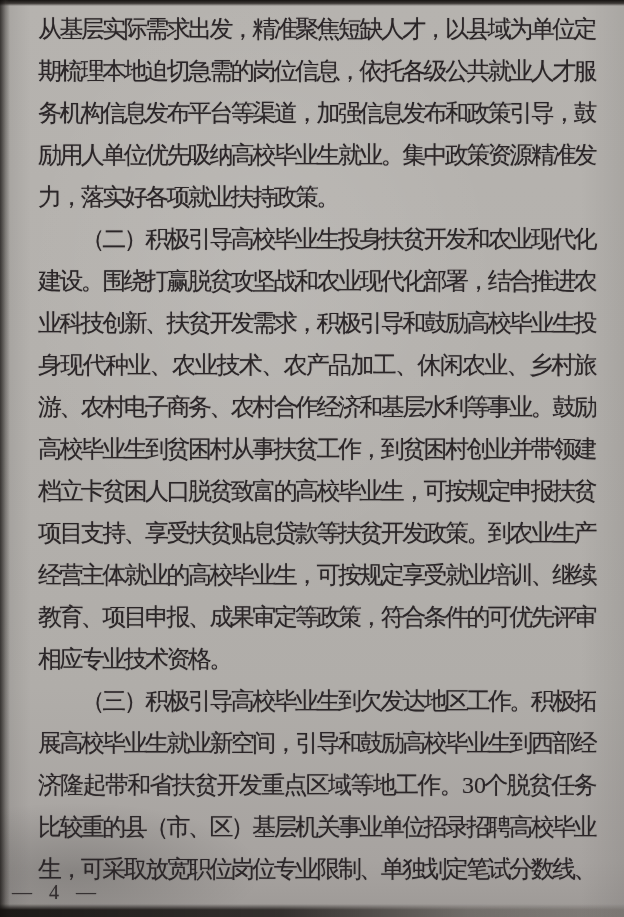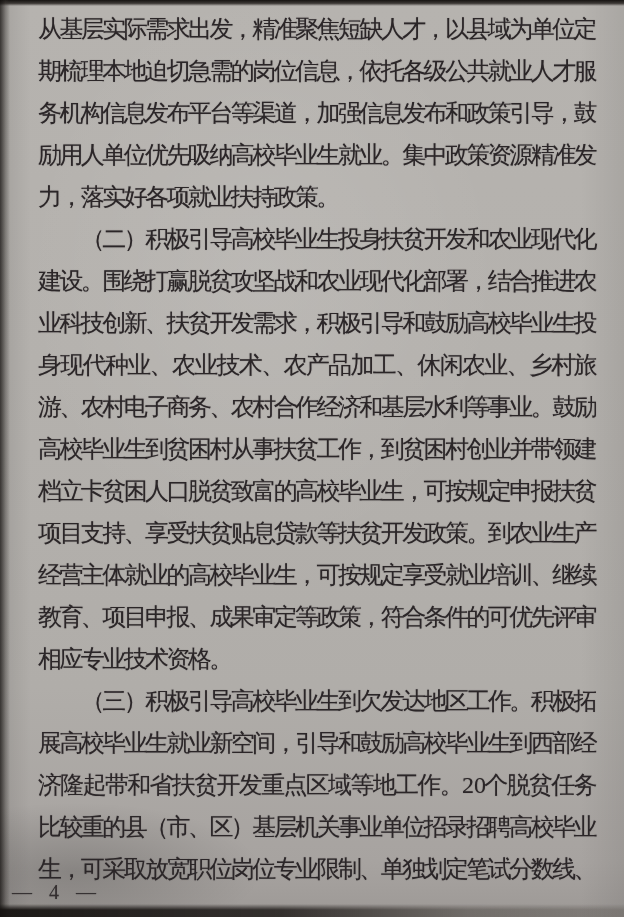--- a/index.html
+++ b/index.html
@@ -561,21 +561,21 @@
         <span>发</span>
         <span>重</span>
         <span>点</span>
         <span>区</span>
         <span>域</span>
         <span>等</span>
         <span>地</span>
         <span>工</span>
         <span>作</span>
         <span>。</span>
-        <span>20</span>
+        <span>30</span>
         <span>个</span>
         <span>脱</span>
         <span>贫</span>
         <span>任</span>
         <span>务</span>
       </div>
       <div class="ln">
         <span>比</span>
         <span>较</span>
         <span>重</span>

